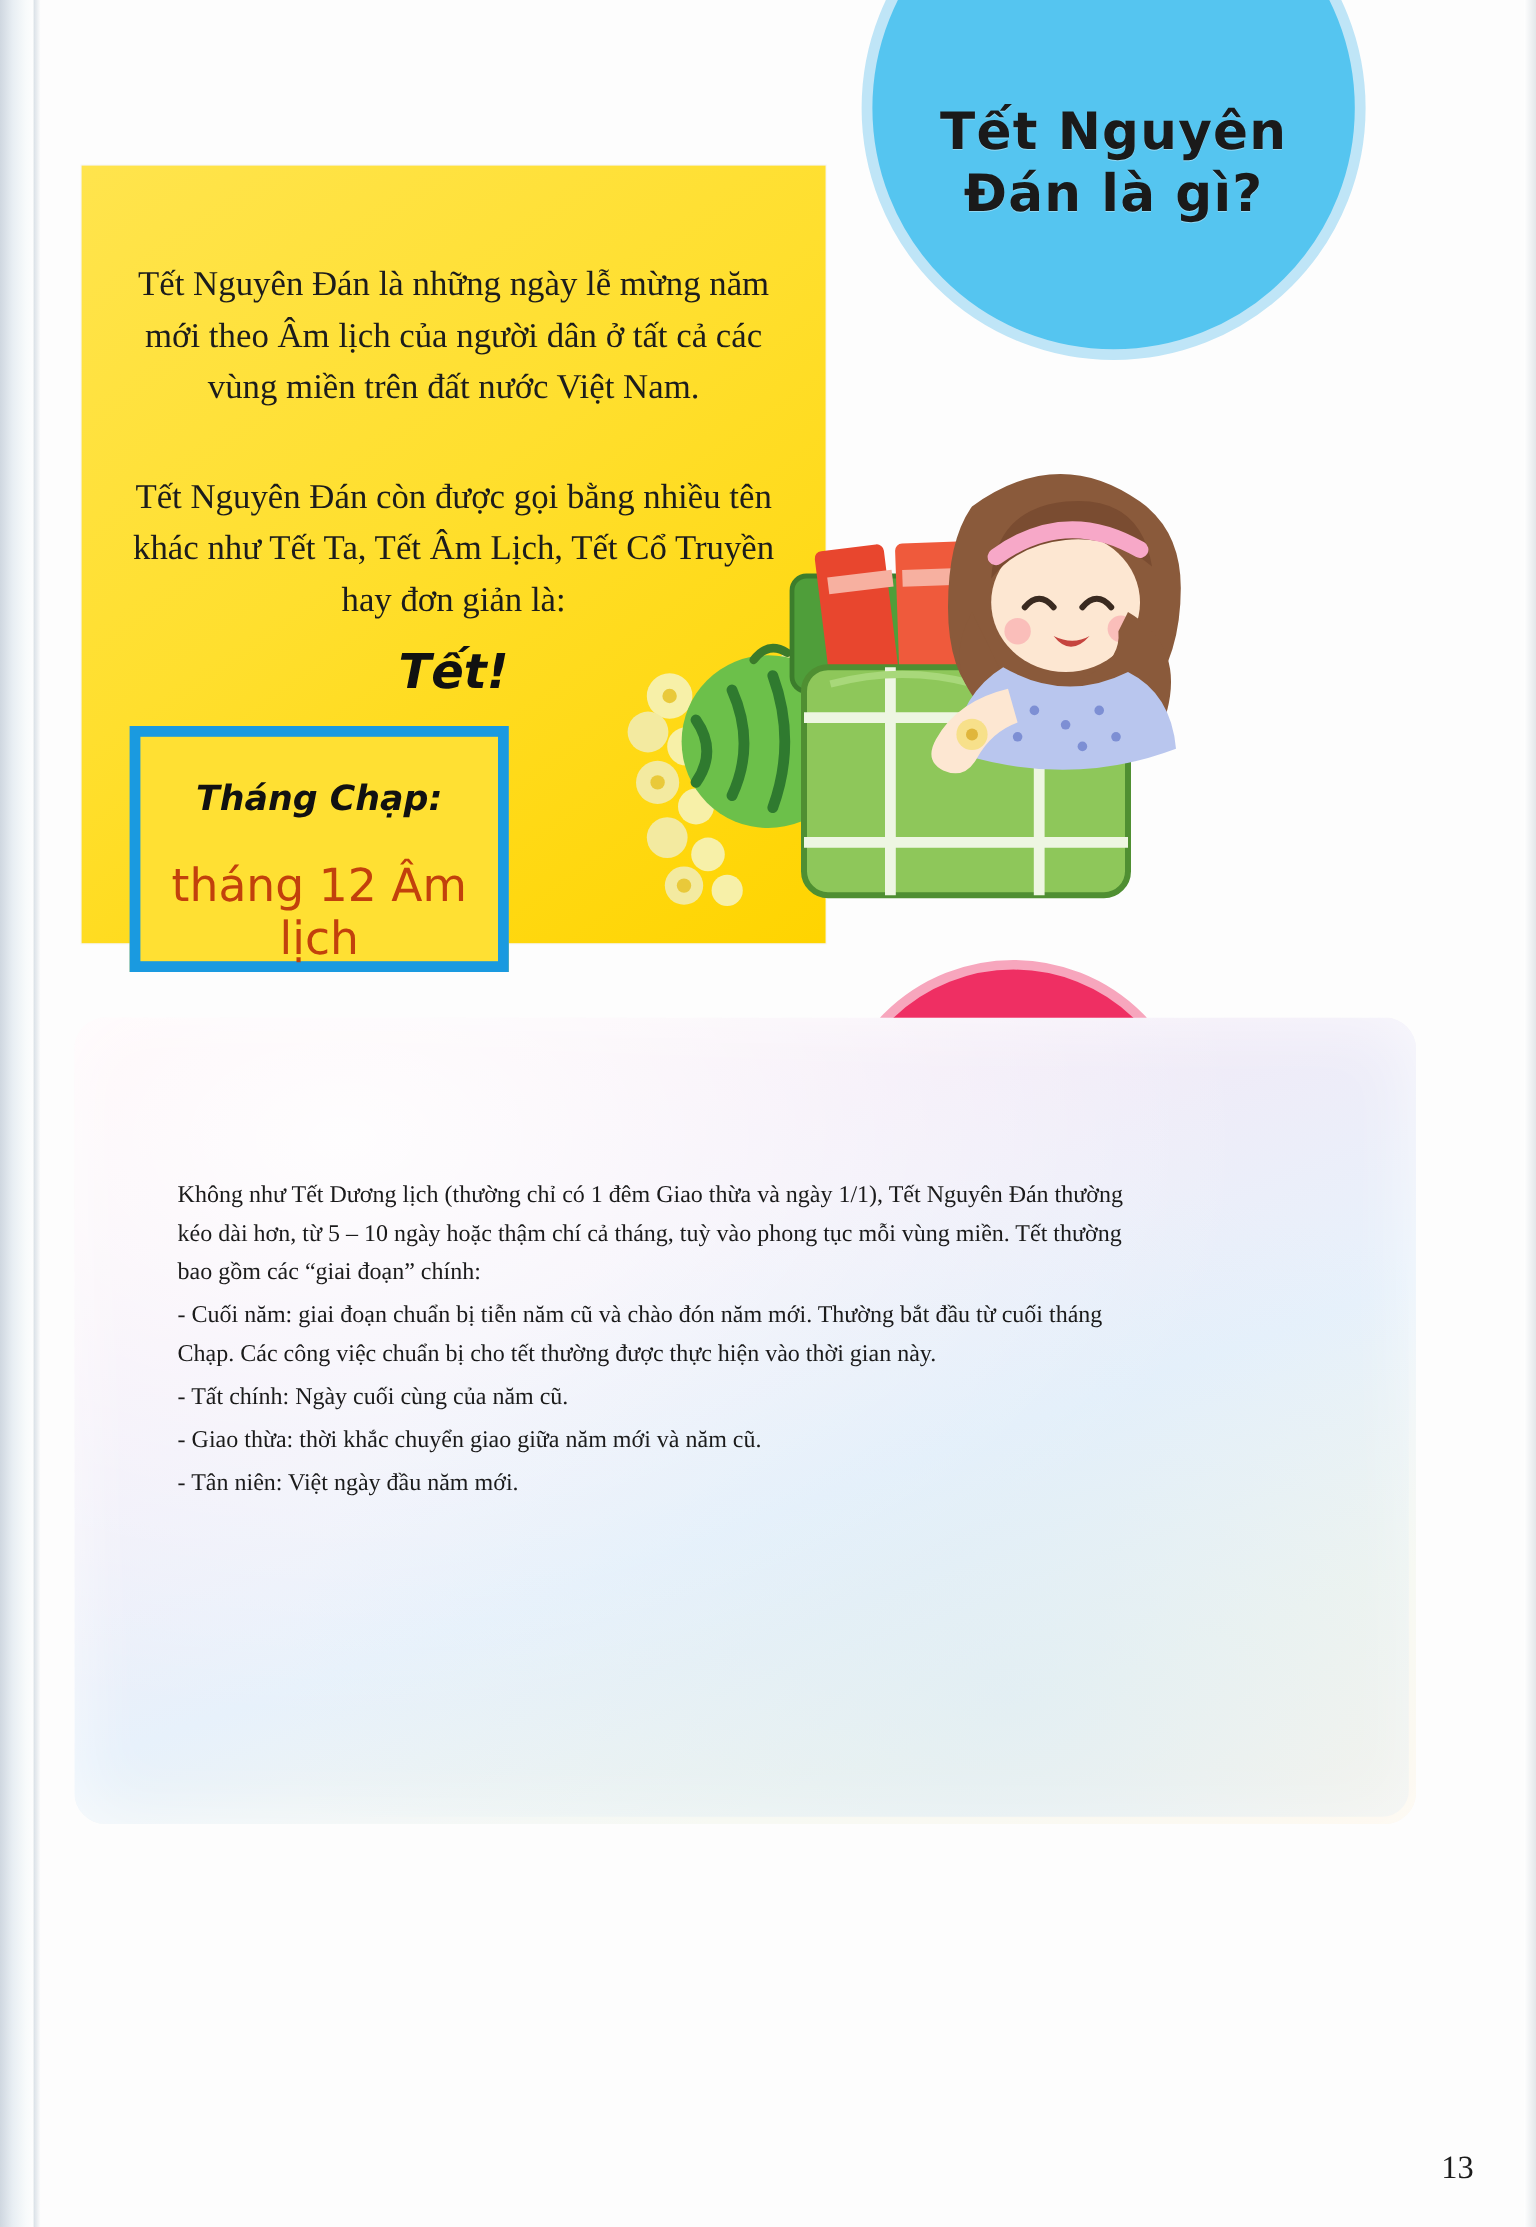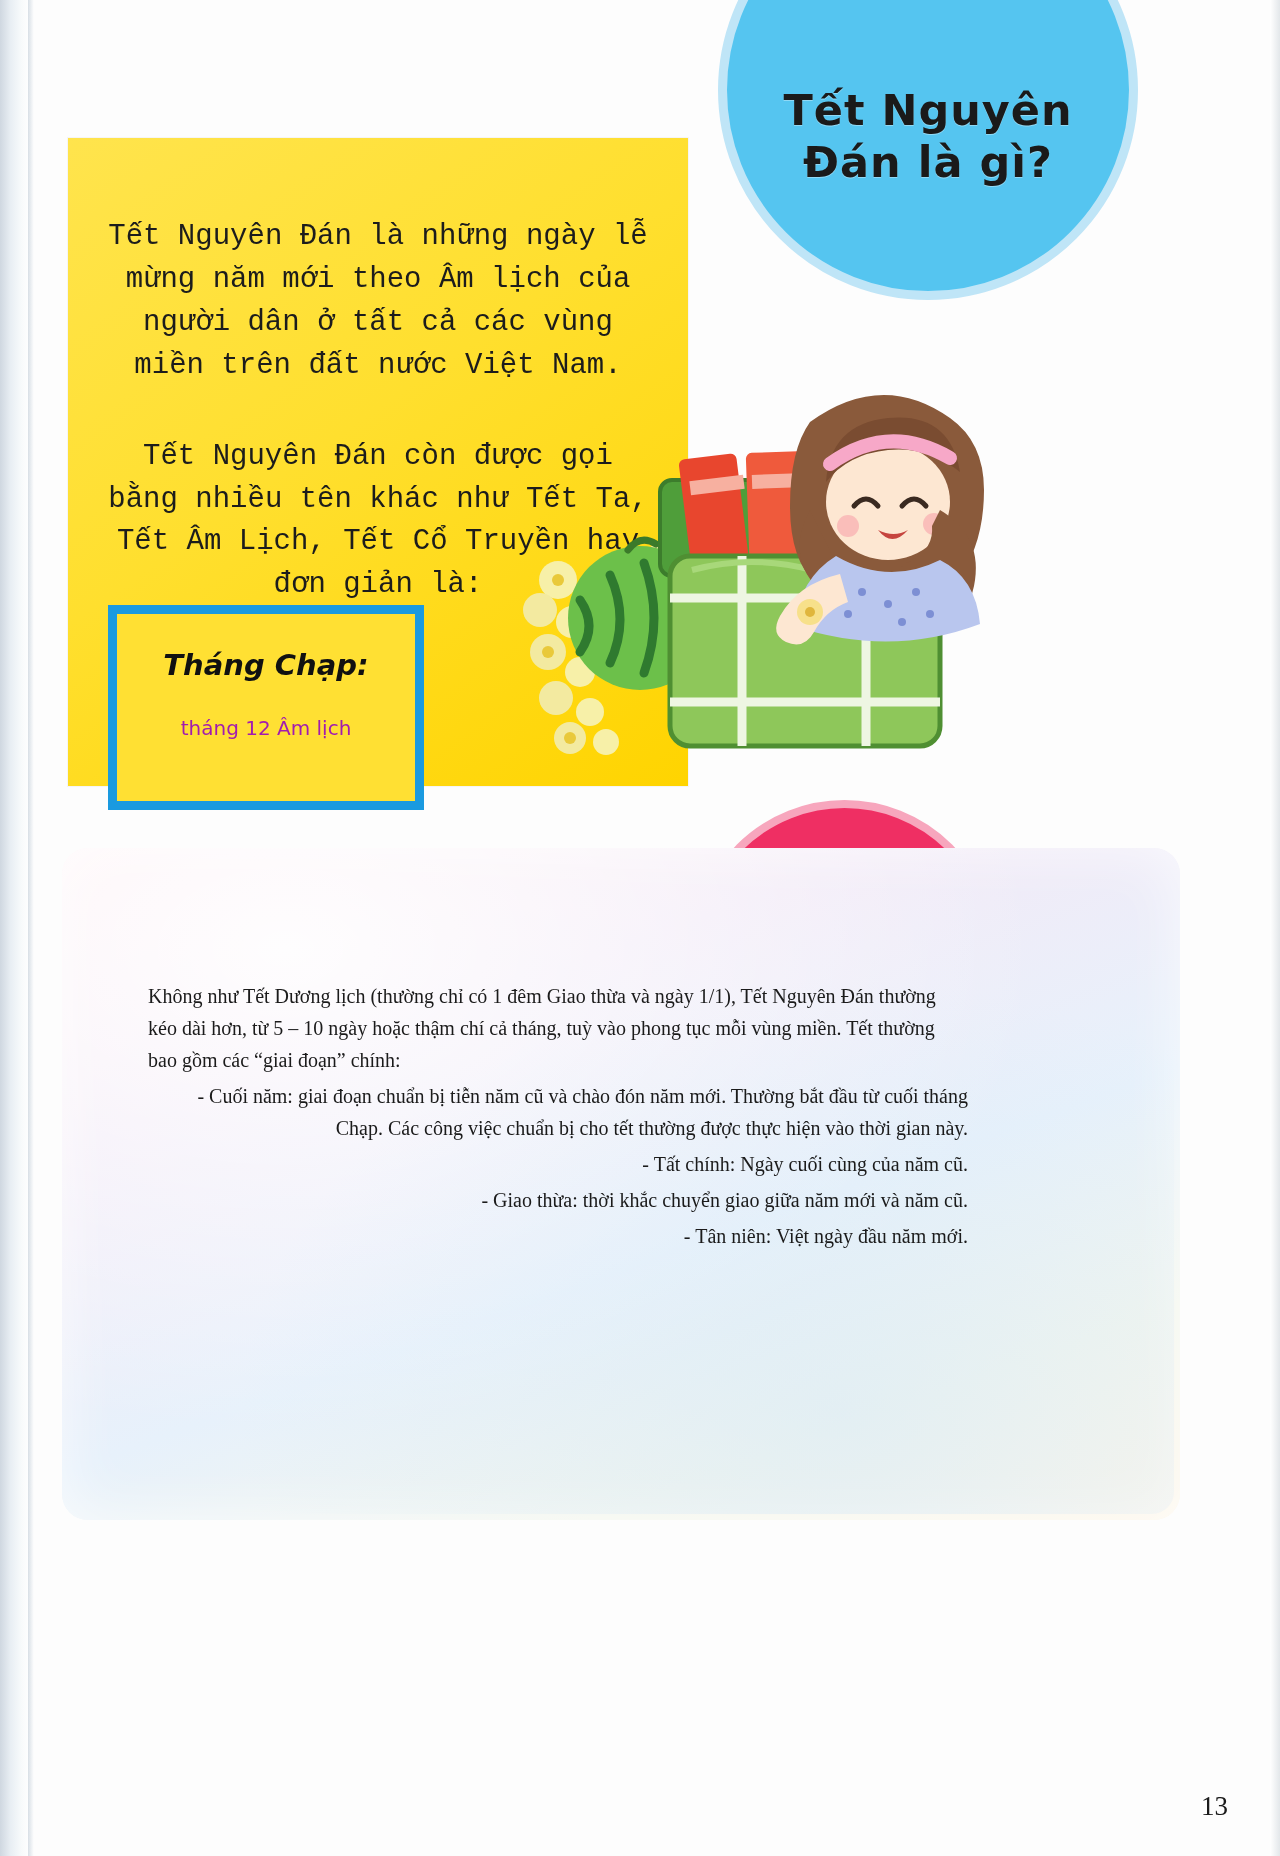--- a/index.html
+++ b/index.html
@@ -68,21 +68,21 @@
 
   
   .yellow-note {
     position: absolute;
     left: 68px; top: 138px;
     width: 620px; height: 648px;
     background: linear-gradient(145deg, #ffe44d 0%, #ffdf2e 45%, #ffd400 100%);
     box-shadow: 0 0 0 1px rgba(0,0,0,.03);
   }
   .yellow-note .para {
-    font-family: Liberation Mono, monospace;
+    font-family: Liberation Serif, serif;
     font-size: 29px;
     line-height: 1.48;
     color: #1c1c1c;
     text-align: center;
     padding: 0 34px;
     font-weight: 500;
   }
   .yellow-note .p1 { margin-top: 78px; }
   .yellow-note .p2 { margin-top: 48px; }
   .yellow-note .tet-big {
@@ -110,22 +110,22 @@
     font-family: "DejaVu Sans", sans-serif;
     font-weight: bold;
     font-style: italic;
     font-size: 29px;
     color: #111;
   }
   .month-box .mb-sub {
     margin-top: 34px;
     text-align: center;
     font-family: "DejaVu Sans", sans-serif;
-    font-size: 20px;
-    color: #a21caf;
+    font-size: 38px;
+    color: #c2410c;
   }
 
   
   .illus {
     position: absolute;
     left: 510px; top: 360px;
     width: 560px; height: 430px;
   }
 
   
@@ -177,21 +177,21 @@
     position: absolute;
     left: 148px; top: 980px;
     width: 820px;
     font-family: "Liberation Serif", serif;
     color: #1b1b1b;
     font-size: 20px;
     line-height: 1.6;
   }
   .body-text p { margin: 0 0 4px 0; }
   .body-text .intro { text-indent: 0; }
-  .body-text .item { margin-top: 2px; text-align: right; }
+  .body-text .item { margin-top: 2px; }
 
   .page-number {
     position: absolute;
     right: 52px; bottom: 34px;
     font-family: "Liberation Serif", serif;
     font-size: 27px;
     color: #1b1b1b;
   }
 </style>
 </head>

